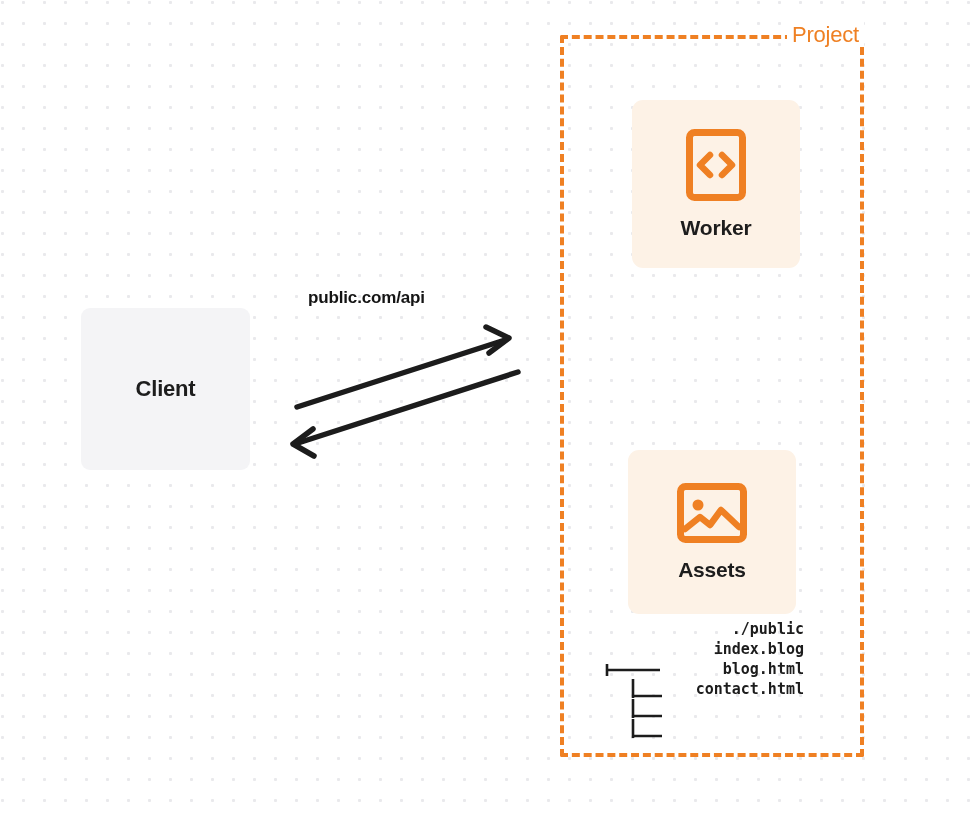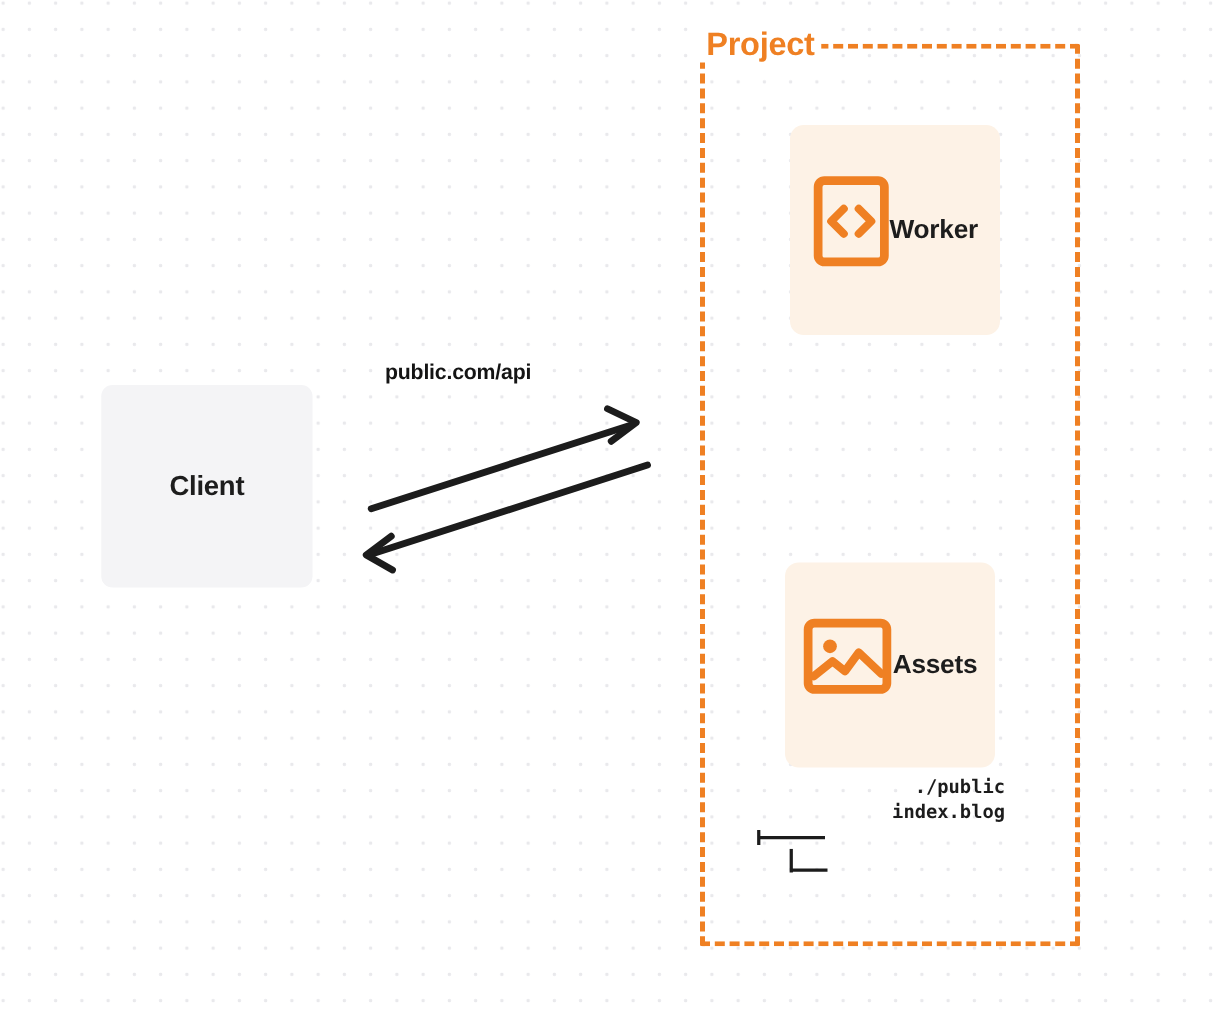--- a/index.html
+++ b/index.html
@@ -73,39 +73,39 @@
     box-sizing: border-box;
     border: 4px dashed #ef8023;
     border-radius: 2px;
     background: transparent;
   }
   .project-title {
     position: absolute;
     left: 560px;
     top: 22px;
     width: 304px;
-    text-align: left;
-    font-size: 26px;
-    font-weight: 700;
+    text-align: right;
+    font-size: 22px;
+    font-weight: 400;
     color: #ef8023;
     letter-spacing: -0.2px;
     line-height: 26px;
   }
   .project-title span {
     background: #ffffff;
     padding: 0 5px;
   }
 
   
   .service-card {
     position: absolute;
     background: #fdf2e6;
     border-radius: 11px;
     display: flex;
-    flex-direction: row;
+    flex-direction: column;
     align-items: center;
     justify-content: center;
   }
   .card-worker {
     left: 632px;
     top: 100px;
     width: 168px;
     height: 168px;
   }
   .card-assets {
@@ -222,17 +222,33 @@
 
     <div class="tree-row">
       <span class="tree-connector" style="left:26px;">
         <svg width="36" height="20" viewBox="0 0 36 20">
           <path d="M3 0 L3 19 M3 17 L32 17" stroke="#1c1c1c" stroke-width="2.6"></path>
         </svg>
       </span>
       <span class="tree-name">index.blog</span>
     </div>
 
-
+    <div class="tree-row">
+      <span class="tree-connector" style="left:26px;">
+        <svg width="36" height="20" viewBox="0 0 36 20">
+          <path d="M3 0 L3 19 M3 17 L32 17" stroke="#1c1c1c" stroke-width="2.6"></path>
+        </svg>
+      </span>
+      <span class="tree-name">blog.html</span>
+    </div>
+
+    <div class="tree-row">
+      <span class="tree-connector" style="left:26px;">
+        <svg width="36" height="20" viewBox="0 0 36 20">
+          <path d="M3 0 L3 19 M3 17 L32 17" stroke="#1c1c1c" stroke-width="2.6"></path>
+        </svg>
+      </span>
+      <span class="tree-name">contact.html</span>
+    </div>
 
   </div>
 
 </div>
 
 </body></html>

